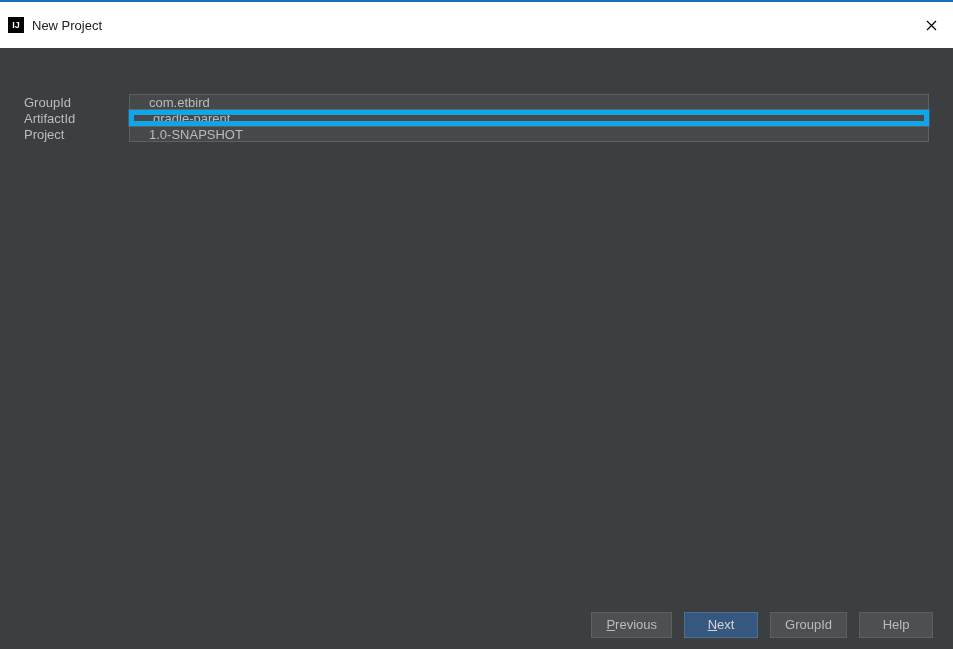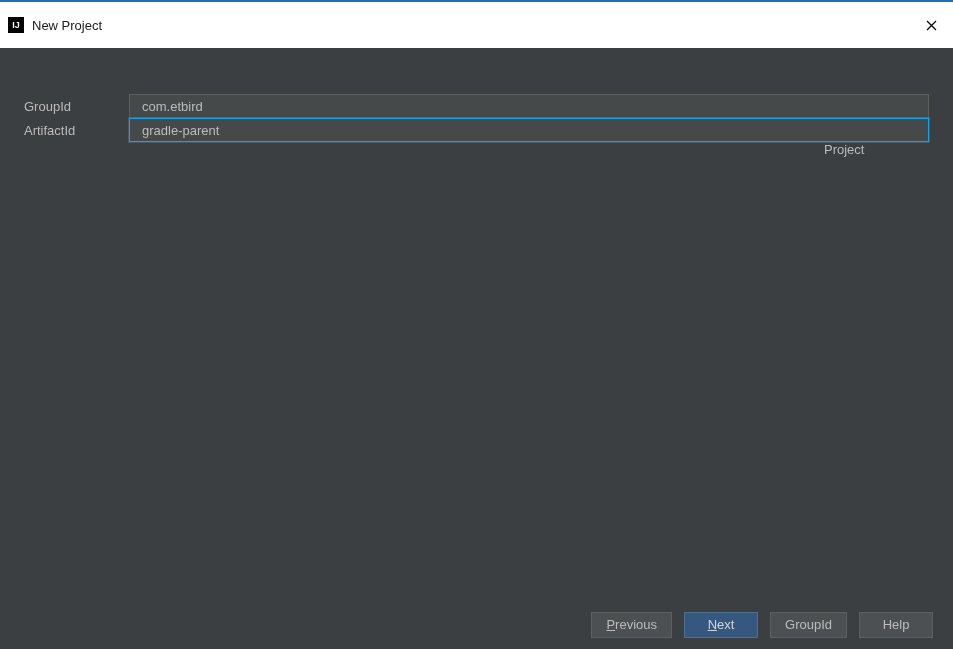--- a/index.html
+++ b/index.html
@@ -64,31 +64,31 @@
       margin-bottom: 0;
       justify-content: flex-end;
     }
     .form-label {
       width: 105px;
       color: #bbbbbb;
       font-size: 13px;
     }
     .form-input {
       flex: 1;
-      height: 24px;
+      height: 16px;
       background: #45494a;
       border: 1px solid #5e6060;
       color: #bbbbbb;
-      padding: 0 12px;
+      padding: 0 19px;
       font-size: 13px;
       font-family: inherit;
       outline: none;
     }
     .form-input.focused {
-      border: 1px solid #0ea5e9;
+      border: 5px solid #0ea5e9;
       box-shadow: 0 0 0 1px rgba(74,111,156,0.5);
     }
     .button-bar {
       height: 50px;
       display: flex;
       align-items: center;
       justify-content: flex-end;
       padding: 0 20px;
       gap: 12px;
       border-top: 1px solid #3c3f41;
@@ -136,20 +136,21 @@
       <input class="form-input" type="text" value="com.etbird" style="">
     </div>
 
     <div class="form-row">
       <div class="form-label">ArtifactId</div>
       <input class="form-input focused" type="text" value="gradle-parent" style="">
     </div>
 
     <div class="form-row">
       <div class="form-label">Project</div>
+      <input class="form-input" type="text" value="1.0-SNAPSHOT" style="">
     </div>
 
   </div>
 
   <div class="button-bar">
     <button class="btn">
         <span class="mnemonic">P</span>
         <span>revious</span>
       </button>
     <button class="btn primary">

